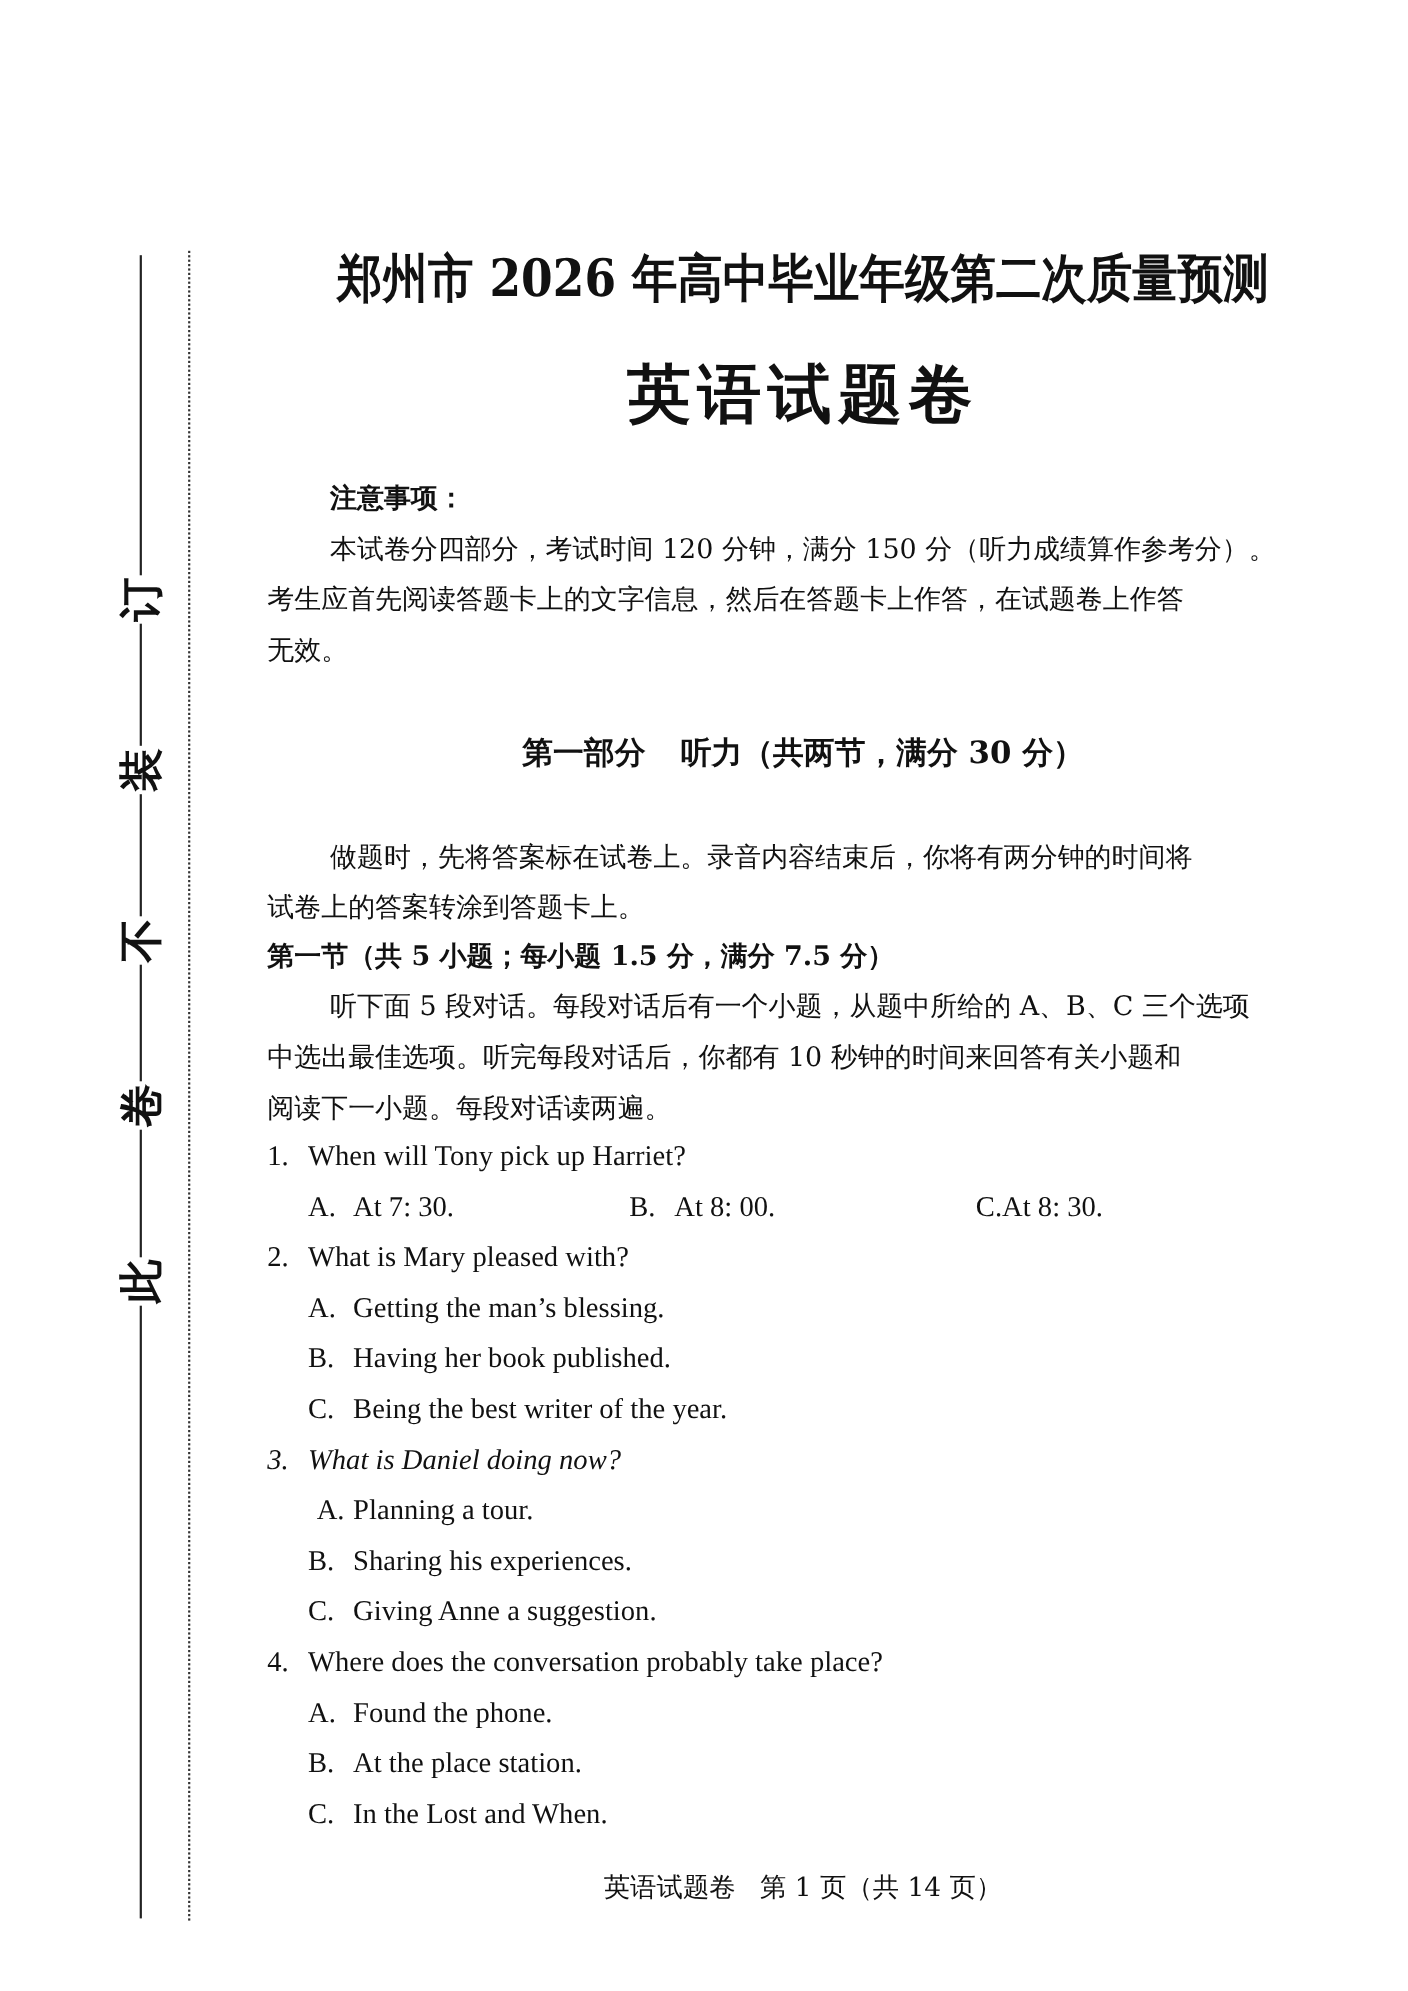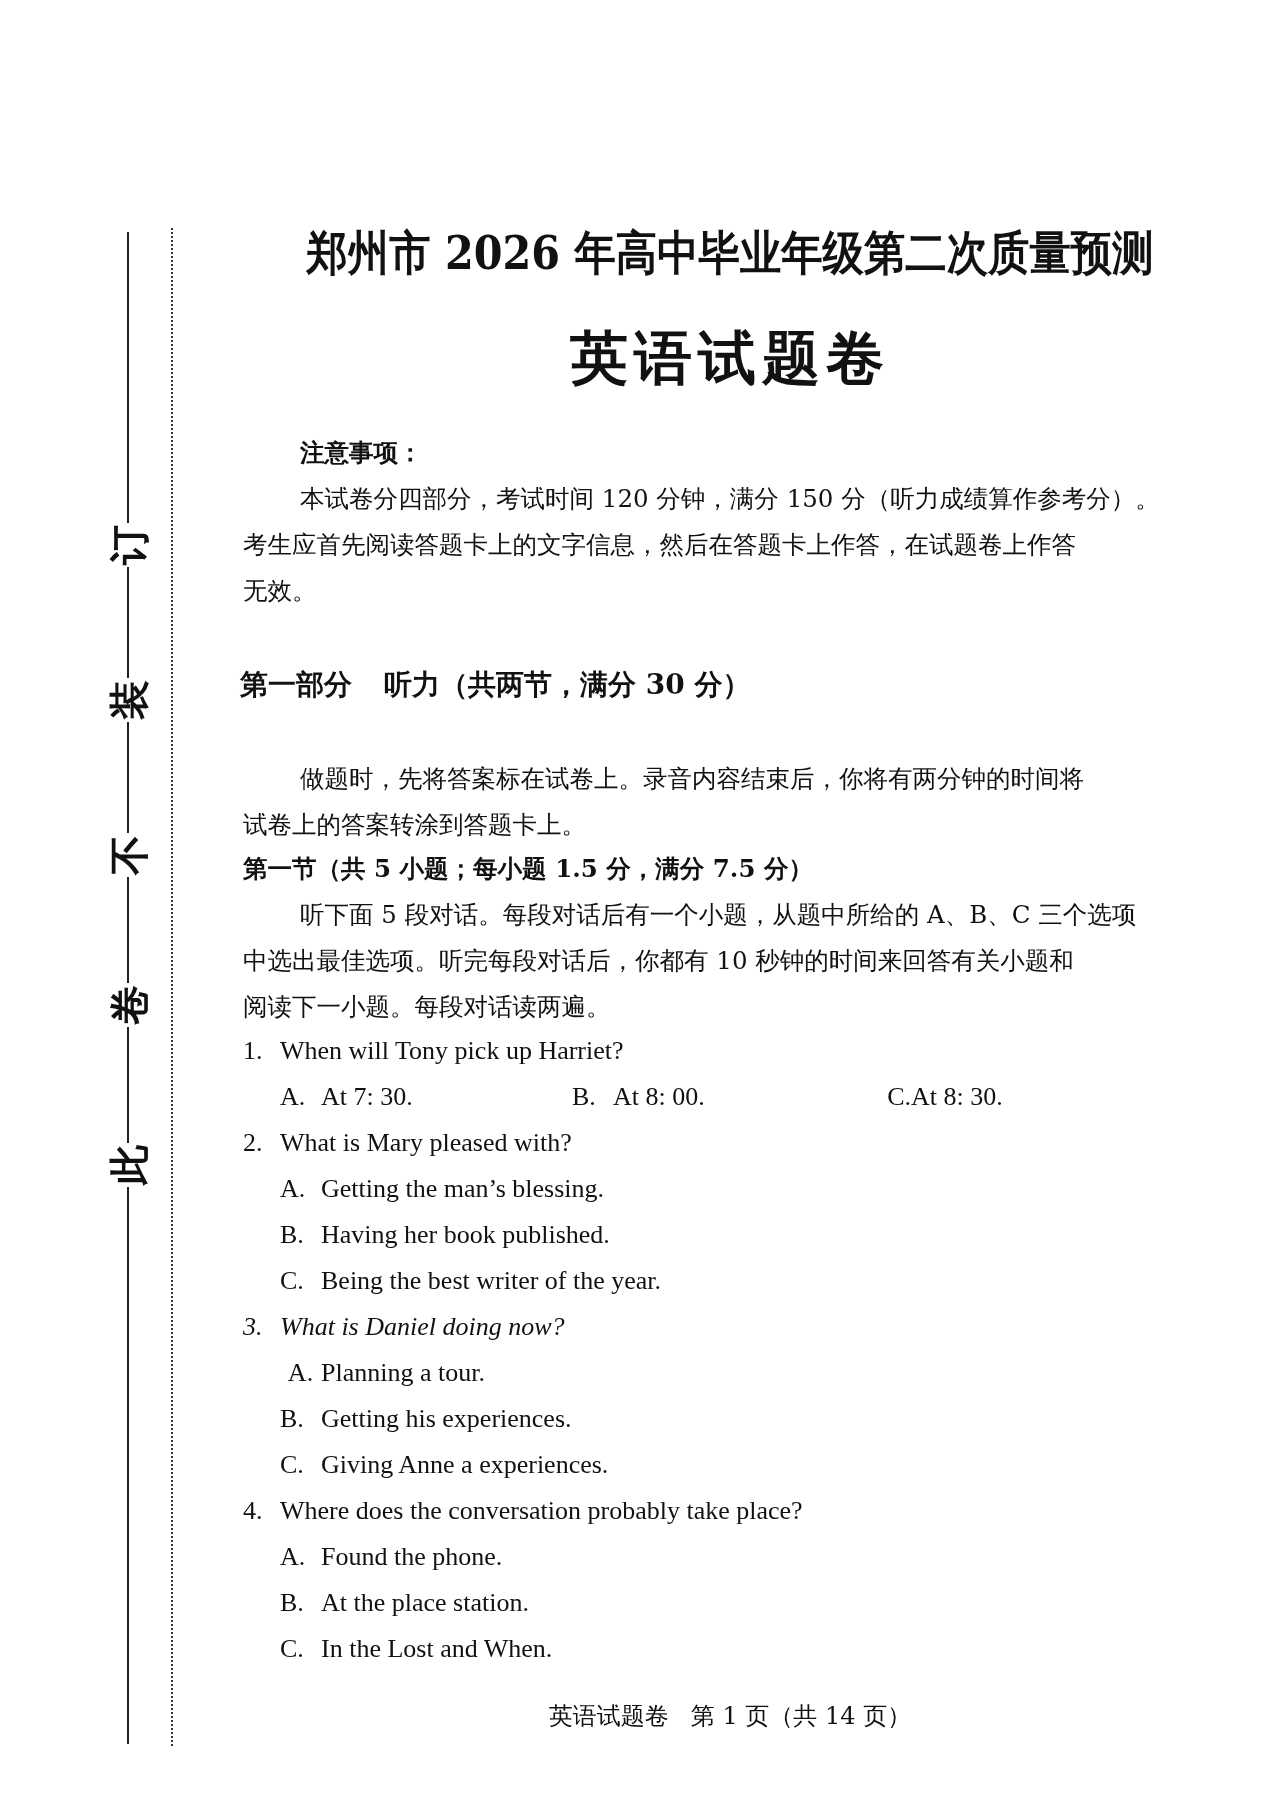--- a/index.html
+++ b/index.html
@@ -32,21 +32,21 @@
     text-align: center; font-size: 58px; font-weight: bold; letter-spacing: 6px;
     font-family: "DejaVu Sans", sans-serif;
   }
   .text {
     position: absolute; font-size: 24.5px; line-height: 46px;
     font-family: "DejaVu Serif", serif; white-space: nowrap;
   }
   .bold { font-weight: bold; }
   .section-title {
     position: absolute; left: 240px; width: 980px; top: 666px;
-    font-size: 28px; font-weight: bold;
+    text-align: center; font-size: 28px; font-weight: bold;
     font-family: "DejaVu Serif", serif;
   }
   .section-title .gap { display: inline-block; width: 32px; }
   .q {
     position: absolute; left: 243px; font-family: "Liberation Serif", serif;
     font-size: 26px; line-height: 32px; white-space: nowrap;
   }
   .q .num { display: inline-block; width: 37px; }
   .opt {
     position: absolute; font-family: "Liberation Serif", serif;
@@ -101,22 +101,22 @@
   <span class="num">2.</span><span>What is Mary pleased with?</span>
 </div>
 <div class="opt" style="left:280px; top:1173px;"><span class="letter">A.</span><span>Getting the man’s blessing.</span></div>
 <div class="opt" style="left:280px; top:1219px;"><span class="letter">B.</span><span>Having her book published.</span></div>
 <div class="opt" style="left:280px; top:1265px;"><span class="letter">C.</span><span>Being the best writer of the year.</span></div>
 
 <div class="q" style="top:1311px;font-style:italic;">
   <span class="num">3.</span><span>What is Daniel doing now?</span>
 </div>
 <div class="opt" style="left:280px; top:1357px;text-align:center;"><span class="letter">A.</span><span>Planning a tour.</span></div>
-<div class="opt" style="left:280px; top:1403px;"><span class="letter">B.</span><span>Getting his experiences.</span></div>
-<div class="opt" style="left:280px; top:1449px;"><span class="letter">C.</span><span>Giving Anne a experiences.</span></div>
+<div class="opt" style="left:280px; top:1403px;"><span class="letter">B.</span><span>Sharing his experiences.</span></div>
+<div class="opt" style="left:280px; top:1449px;"><span class="letter">C.</span><span>Giving Anne a suggestion.</span></div>
 
 <div class="q" style="top:1495px;">
   <span class="num">4.</span><span>Where does the conversation probably take place?</span>
 </div>
 <div class="opt" style="left:280px; top:1541px;"><span class="letter">A.</span><span>Found the phone.</span></div>
 <div class="opt" style="left:280px; top:1587px;"><span class="letter">B.</span><span>At the place station.</span></div>
 <div class="opt" style="left:280px; top:1633px;"><span class="letter">C.</span><span>In the Lost and When.</span></div>
 
 <div class="footer">
   <span>英语试题卷</span><span class="gap"></span><span>第 1 页（共 14 页）</span>

